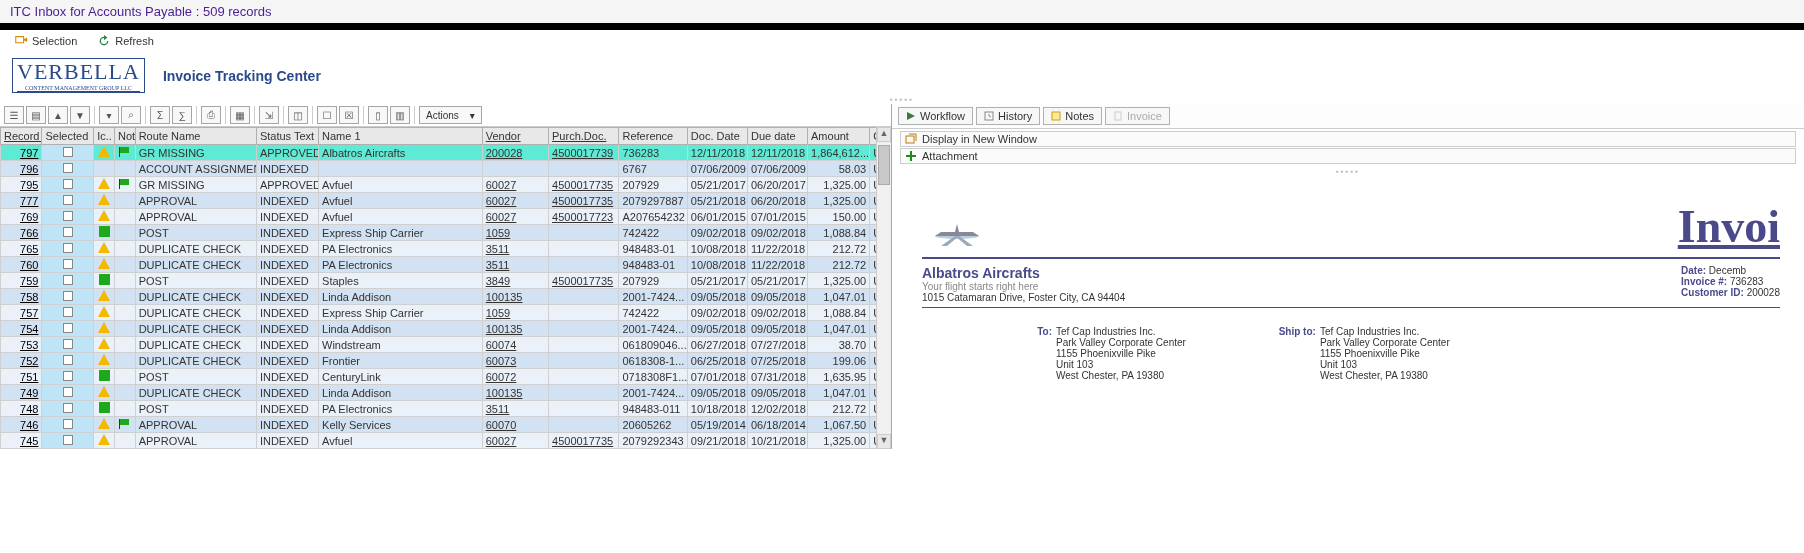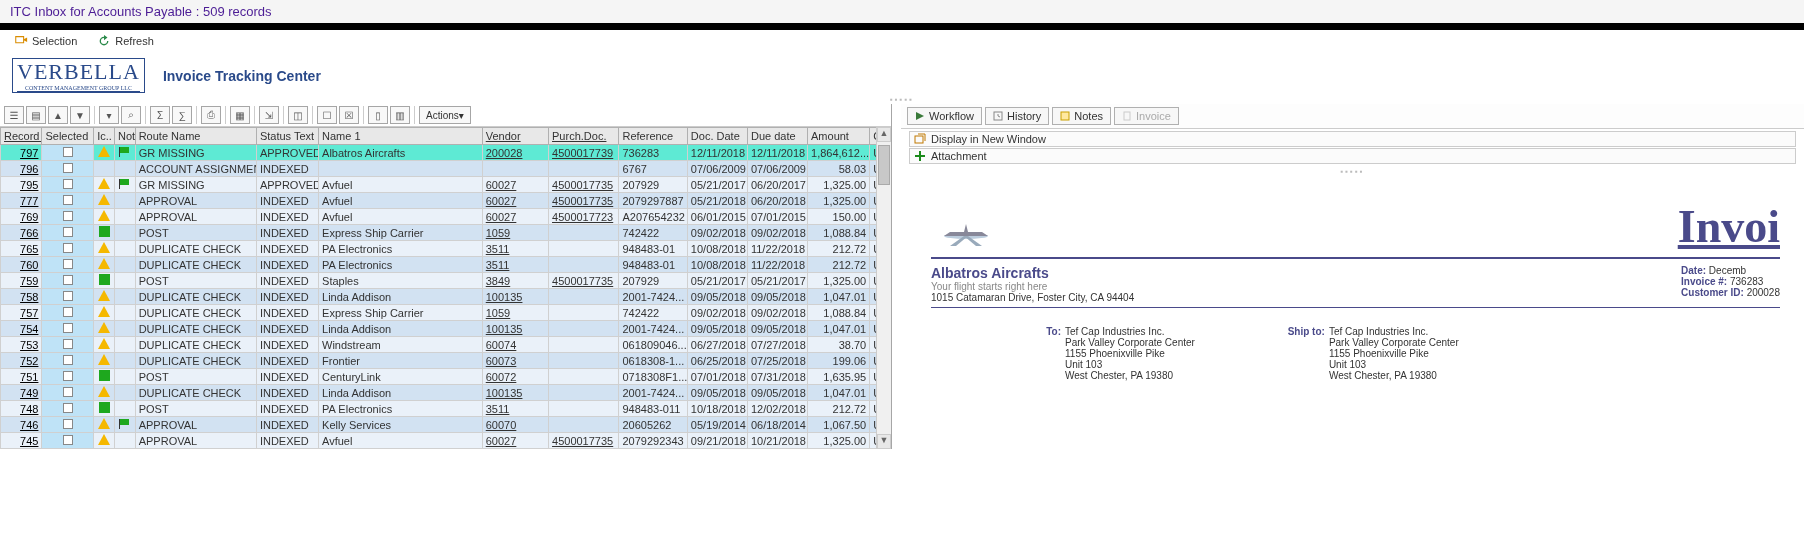--- a/index.html
+++ b/index.html
@@ -9,25 +9,25 @@
   .toolbar-btn { display: inline-flex; align-items: center; gap: 4px; cursor: pointer; color: #333; }
   .toolbar-btn svg { width: 14px; height: 14px; }
   .header-brand { display: flex; align-items: center; gap: 18px; padding: 6px 12px 2px 12px; }
   .brand-logo { font-family: "Times New Roman", serif; font-size: 22px; letter-spacing: 1px; color: #2a4a8a; border: 1px solid #2a4a8a; padding: 0 4px; position: relative; }
   .brand-logo::after { content: ""; display: block; font-size: 5px; letter-spacing: 0; color:#2a4a8a; border-top:1px solid #2a4a8a; }
   .brand-sub { font-size: 6px; color:#2a4a8a; text-align:center; letter-spacing:0; }
   .header-title { font-size: 14px; font-weight: bold; color: #2a4a8a; }
   .grip { text-align: center; color: #bbb; font-size: 8px; letter-spacing: 2px; user-select: none; }
   .main-split { display: flex; width: 100%; }
   .left-pane { flex: 0 0 892px; border-right: 1px solid #a6a6a6; display:flex; flex-direction:column;}
-  .right-pane { flex: 1; display:flex; flex-direction:column;padding-left:9px;}
+  .right-pane { flex: 1; display:flex; flex-direction:column;}
   .grid-toolbar { display: flex; align-items: center; gap: 2px; padding: 2px 4px; border-bottom: 1px solid #ccc; }
   .tb-icon { width: 20px; height: 18px; border: 1px solid #a6a6a6; background: #f8f8f8; display: inline-flex; align-items:center; justify-content:center; cursor:pointer; font-size:10px; color:#555;}
   .tb-sep { width:1px; height:18px; background:#ccc; margin:0 2px;}
-  .actions-btn { height:18px; border:1px solid #a6a6a6; background:#f8f8f8; padding:0 6px; font-size:10px; display:inline-flex; align-items:center; gap:0; cursor:pointer;}
+  .actions-btn { height:18px; border:1px solid #a6a6a6; background:#f8f8f8; padding:0 6px; font-size:10px; display:inline-flex; align-items:center; gap:11px; cursor:pointer;}
   .grid { width: 100%; border-collapse: collapse; table-layout: fixed; }
   .grid th { background: #e8e8e8; border: 1px solid #b0b0b0; padding: 2px 3px; font-weight: normal; text-align: left; font-size: 11px; color:#333; white-space:nowrap; overflow:hidden;}
   .grid td { border: 1px solid #d0d0d0; padding: 1px 3px; font-size: 11px; white-space:nowrap; overflow:hidden; height:16px;}
   .grid tr.sel td { background: #5eead4; }
   .grid tr.alt td { background: #d2e2f2; }
   .grid tr.norm td { background: #eaf1f9; }
   .col-rec { width:40px; text-align:right; text-decoration:underline; color:#000;}
   .col-sel { width:50px; background:#bfe3f7 !important; text-align:center;}
   .col-ic { width:20px; text-align:center;}
   .col-not { width:20px; text-align:center;}

